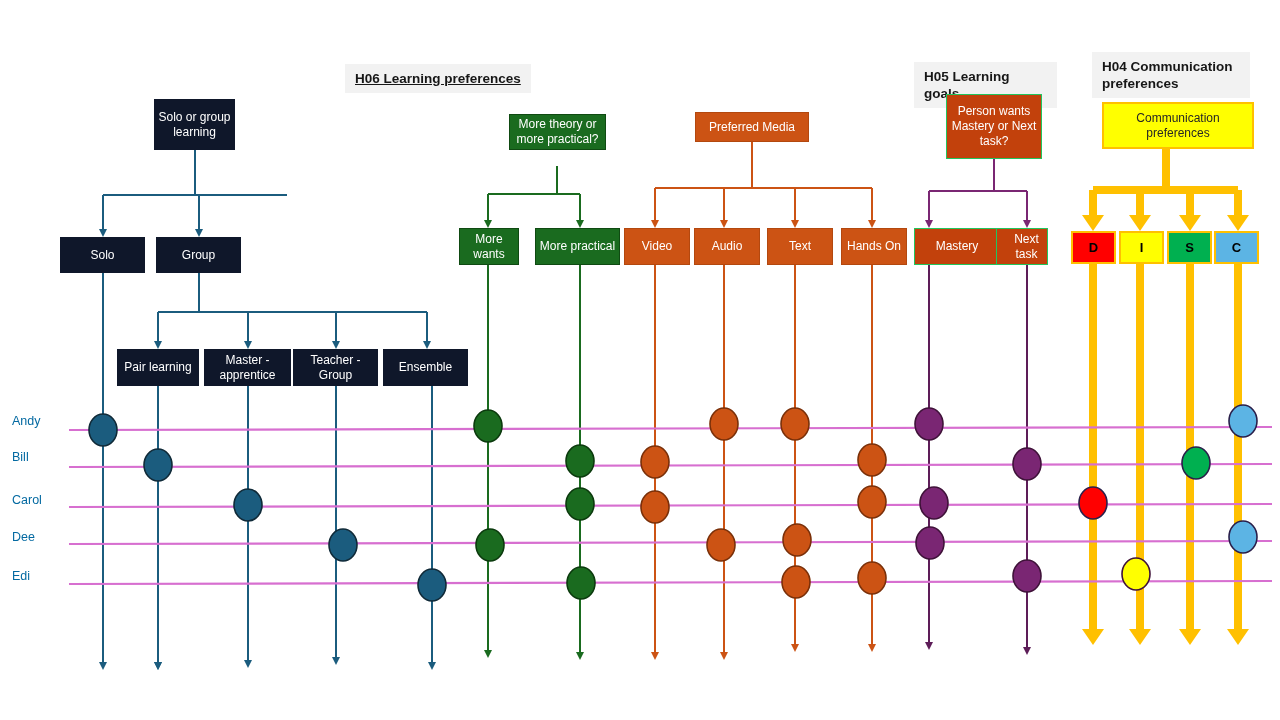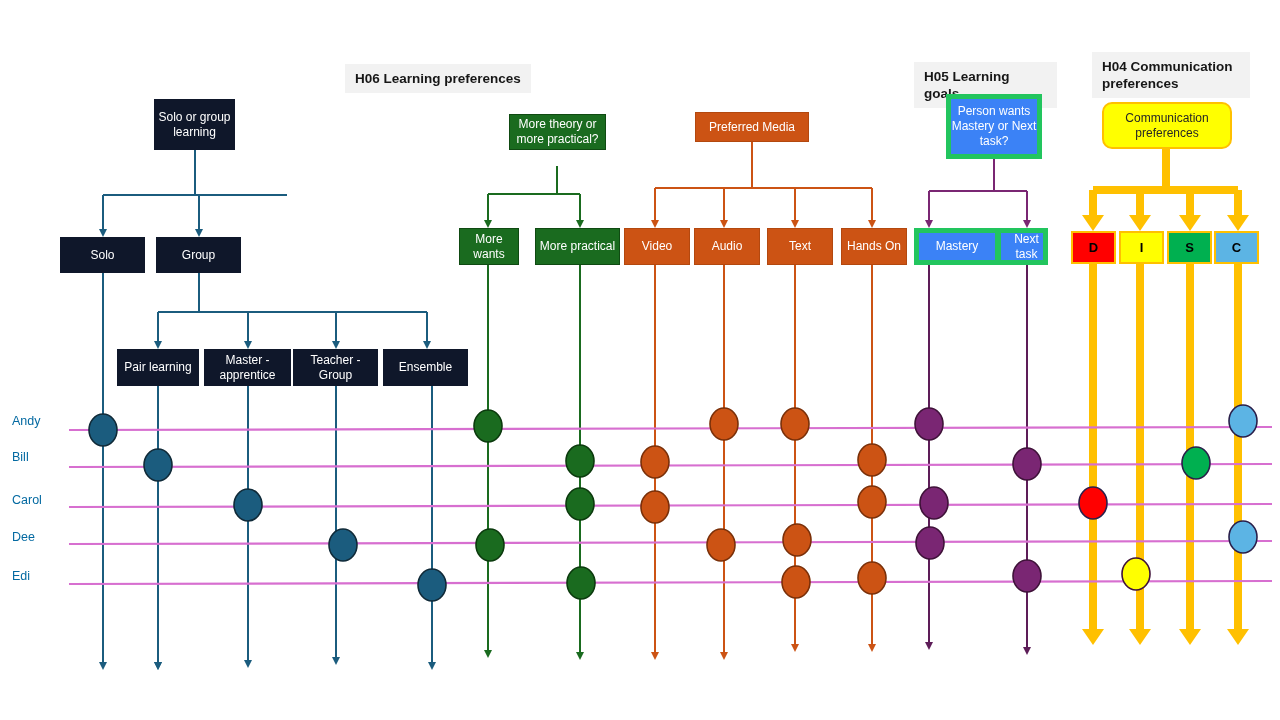--- a/index.html
+++ b/index.html
@@ -6,21 +6,21 @@
   body{width:1280px;height:720px;overflow:hidden;font-family:"Liberation Sans",sans-serif;}
   #stage{position:relative;width:1280px;height:720px;}
   svg#canvas{position:absolute;left:0;top:0;width:1280px;height:720px;}
   .sect-hdr{position:absolute;background:#f2f2f2;color:#171717;font-weight:bold;font-size:13.5px;
             line-height:17px;padding:6px 10px;box-sizing:border-box;white-space:pre-line;}
   .node{position:absolute;box-sizing:border-box;display:flex;align-items:center;justify-content:center;
         text-align:center;line-height:15px;font-size:12px;color:#ffffff;}
   .node.blue{background:#0f172a;border:3px solid #0f172a;}
   .node.green{background:#1a6b1f;border:1px solid #0f4a12;}
   .node.orange{background:#cc5314;border:1px solid #b3480f;}
-  .node.purple{background:#3b82f6;border:5px solid #22c55e;}
+  .node.purple{background:#c2410c;border:1px solid #22c55e;}
   .node.yellow{background:#ffff00;border:2px solid #ffc000;color:#262626;}
   .node.disc{border:2px solid #ffc000;color:#000000;font-weight:bold;font-size:13px;}
   .node.disc.d{background:#ff0000;}
   .node.disc.i{background:#ffff00;}
   .node.disc.s{background:#00b050;}
   .node.disc.c{background:#5cb4e4;}
   .rowlabel{position:absolute;font-size:12.5px;color:#0369a1;white-space:nowrap;}
 </style>
 </head>
 <body>
@@ -141,21 +141,21 @@
       <ellipse cx="930" cy="543" rx="14" ry="16" fill="#7a2673" stroke="#3f1239" stroke-width="1.6"></ellipse>
       <ellipse cx="1243" cy="537" rx="14" ry="16" fill="#5cb4e4" stroke="#2a1f4a" stroke-width="1.6"></ellipse>
       <ellipse cx="432" cy="585" rx="14" ry="16" fill="#1b5c7e" stroke="#102a38" stroke-width="1.6"></ellipse>
       <ellipse cx="581" cy="583" rx="14" ry="16" fill="#1a6b1f" stroke="#0b3a0d" stroke-width="1.6"></ellipse>
       <ellipse cx="796" cy="582" rx="14" ry="16" fill="#cc5314" stroke="#7a3009" stroke-width="1.6"></ellipse>
       <ellipse cx="872" cy="578" rx="14" ry="16" fill="#cc5314" stroke="#7a3009" stroke-width="1.6"></ellipse>
       <ellipse cx="1027" cy="576" rx="14" ry="16" fill="#7a2673" stroke="#3f1239" stroke-width="1.6"></ellipse>
       <ellipse cx="1136" cy="574" rx="14" ry="16" fill="#ffff00" stroke="#3f1239" stroke-width="1.6"></ellipse>
     </svg>
   <div id="headers">
-      <div class="sect-hdr" style="left: 345px; top: 64px; width: 186px; min-height: 29px;">H06 Learning preferences</div>
+      <div class="sect-hdr" style="left: 345px; top: 64px; width: 186px; min-height: 29px; text-decoration: underline;">H06 Learning preferences</div>
       <div class="sect-hdr" style="left: 914px; top: 62px; width: 143px; min-height: 29px;">H05 Learning goals</div>
       <div class="sect-hdr" style="left: 1092px; top: 52px; width: 158px; min-height: 46px;">H04 Communication
 preferences</div>
     </div>
   <div id="nodes">
       <div class="node blue" style="left: 154px; top: 99px; width: 81px; height: 51px;">
         <span>Solo or group learning</span>
       </div>
       <div class="node blue" style="left: 60px; top: 237px; width: 85px; height: 36px;">
         <span>Solo</span>
@@ -201,21 +201,21 @@
       </div>
       <div class="node purple" style="left: 946px; top: 94px; width: 96px; height: 65px;">
         <span>Person wants Mastery or Next task?</span>
       </div>
       <div class="node purple" style="left: 914px; top: 228px; width: 86px; height: 37px;">
         <span>Mastery</span>
       </div>
       <div class="node purple" style="left: 996px; top: 228px; width: 52px; height: 37px; padding-left: 9px;">
         <span>Next task</span>
       </div>
-      <div class="node yellow" style="left: 1102px; top: 102px; width: 130px; height: 47px; border-radius: 10px;">
+      <div class="node yellow" style="left: 1102px; top: 102px; width: 152px; height: 47px;">
         <span>Communication preferences</span>
       </div>
       <div class="node disc d" style="left: 1071px; top: 231px; width: 45px; height: 33px;">
         <span>D</span>
       </div>
       <div class="node disc i" style="left: 1119px; top: 231px; width: 45px; height: 33px;">
         <span>I</span>
       </div>
       <div class="node disc s" style="left: 1167px; top: 231px; width: 45px; height: 33px;">
         <span>S</span>

